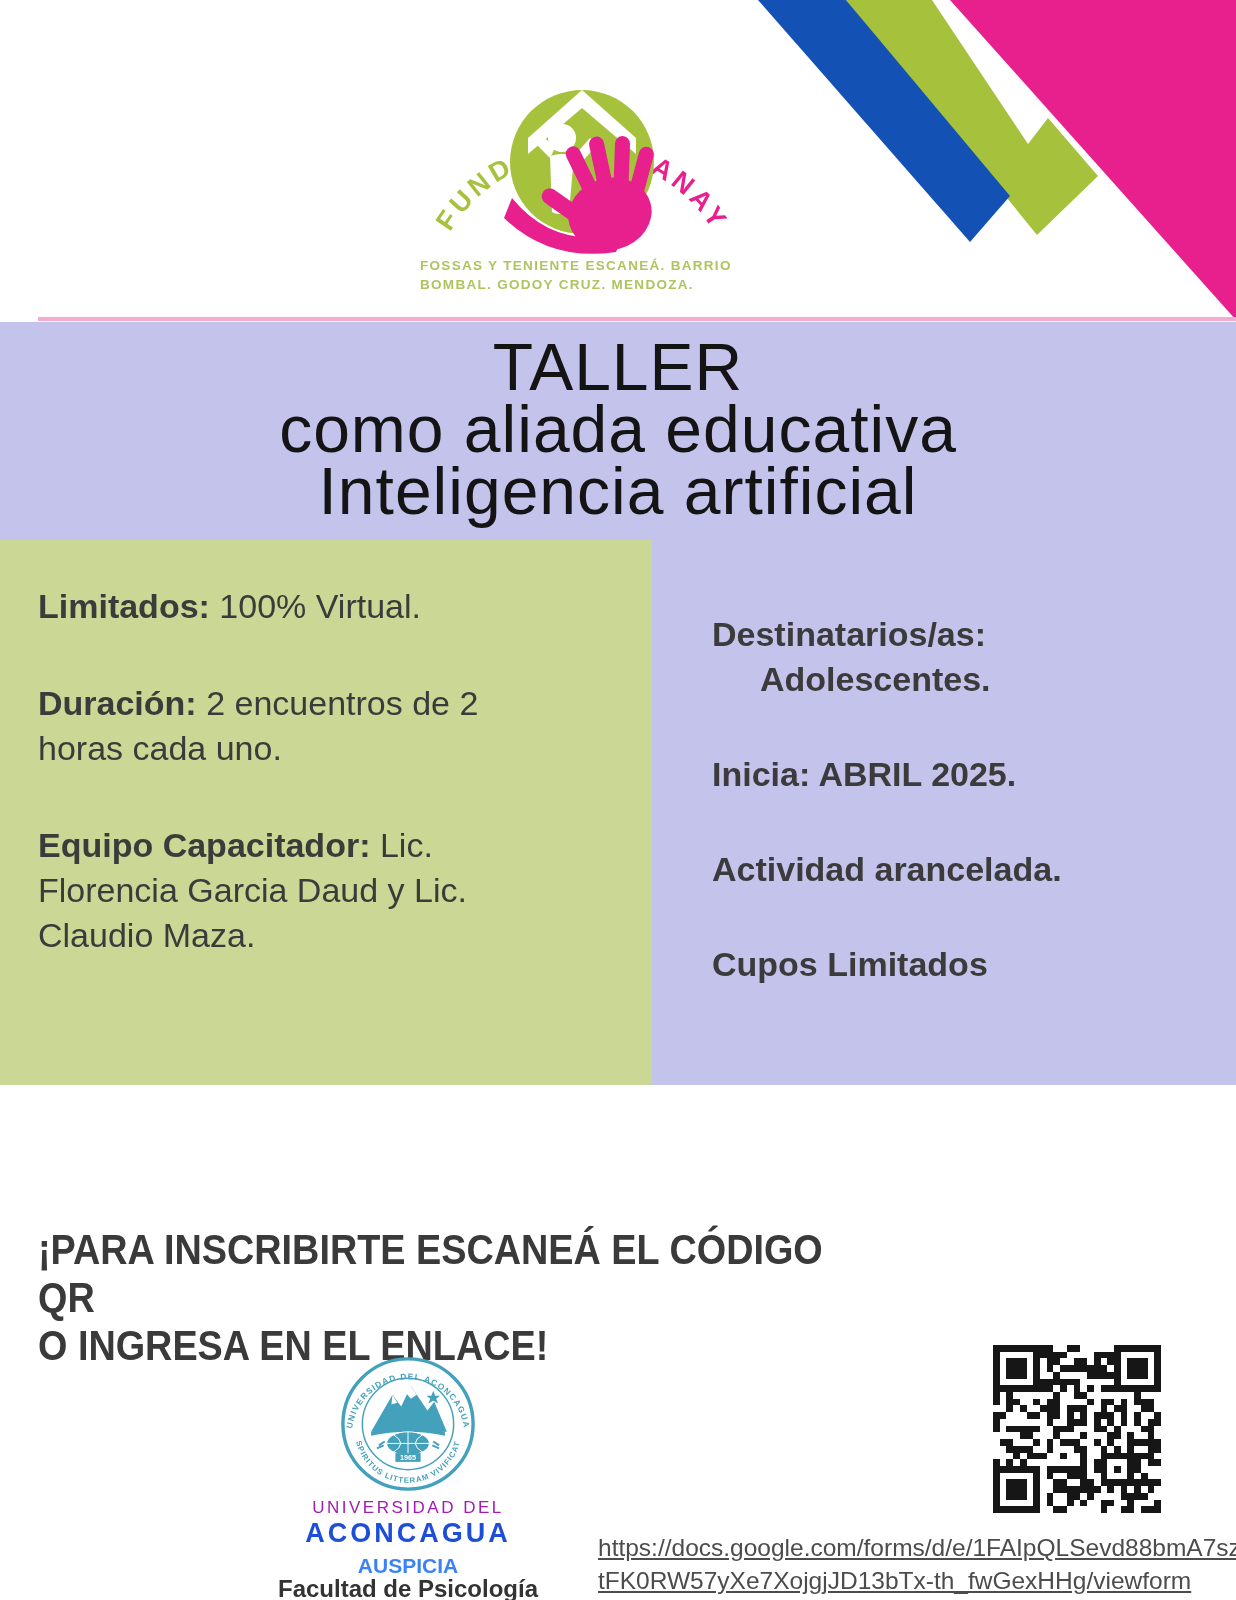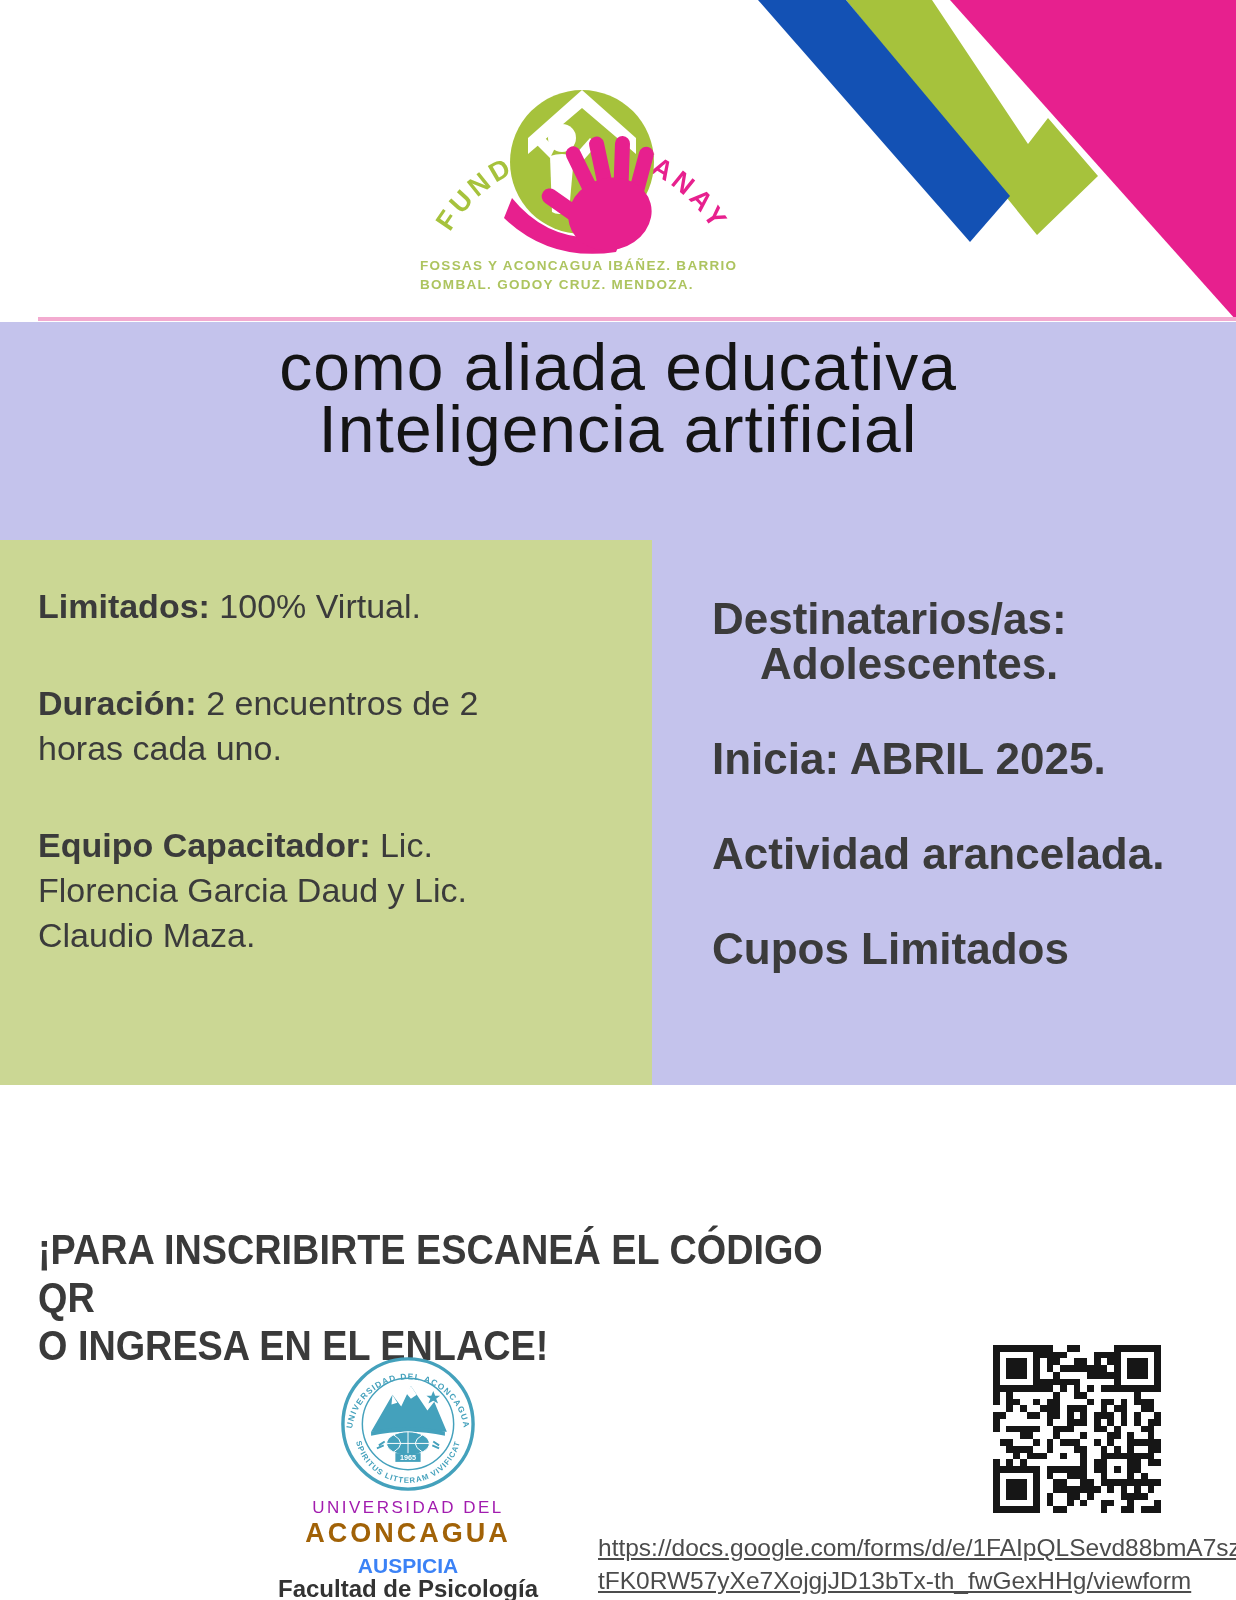--- a/index.html
+++ b/index.html
@@ -28,40 +28,40 @@
   }
   .title{
     margin-top:14px;text-align:center;font-size:66px;line-height:62px;
     font-weight:400;color:#141414;letter-spacing:1px;
   }
   
   .box-green{left:0;top:540px;width:652px;height:545px;background:#cbd794;}
   .box-purple{left:652px;top:540px;width:584px;height:545px;background:#c4c3ec;}
   .info-left{left:38px;top:584px;width:528px;font-size:34px;line-height:45px;}
   .info-left p{margin:0 0 52px 0;}
-  .info-right{left:712px;top:596px;width:500px;font-size:44px;line-height:45px;}
+  .info-right{left:712px;top:612px;width:500px;font-size:34px;line-height:45px;}
   .info-right .item{margin:0 0 50px 0;font-weight:bold;}
   .info-right .item .plain{font-weight:bold;margin-left:48px;}
   b{font-weight:bold;}
   
   .coordination{left:38px;top:1133px;width:900px;font-size:35px;line-height:47px;}
   .coordination .names{font-weight:normal;}
   .coordination .head{font-weight:bold;}
   
   .cta{
     left:38px;top:1226px;width:940px;font-size:42px;line-height:48px;
     font-weight:bold;color:#3a3a3a;transform:scaleX(.9);transform-origin:0 0;
     letter-spacing:0;
   }
   
   #seal-svg{left:340px;top:1356px;}
   .univ-line1{left:258px;top:1498px;width:300px;text-align:center;
     color:#a21caf;font-weight:normal;font-size:17px;letter-spacing:2.5px;}
   .univ-line2{left:258px;top:1518px;width:300px;text-align:center;
-    color:#a16207;font-weight:bold;font-size:27px;letter-spacing:3px;}
+    color:#1d4ed8;font-weight:bold;font-size:27px;letter-spacing:3px;}
   .auspicia{left:258px;top:1554px;width:300px;text-align:center;
     font-weight:bold;font-size:21px;color:#3b82f6;}
   .facultad{left:233px;top:1575px;width:350px;text-align:center;
     font-weight:bold;font-size:24px;color:#333;}
   
   #qr{left:993px;top:1345px;width:168px;height:168px;background:#fff;
     display:grid;grid-template-columns:repeat(25,1fr);grid-template-rows:repeat(25,1fr);}
   #qr .on{background:#161616;}
   .link{left:598px;top:1531px;width:636px;font-size:24.5px;line-height:33px;
     color:#4c4c4c;}
@@ -104,27 +104,28 @@
       <rect x="84" y="58" width="15" height="62" rx="7.5" transform="rotate(-26 91.5 89)"></rect>
       <rect x="103" y="50" width="15" height="72" rx="7.5" transform="rotate(-12 110.5 86)"></rect>
       <rect x="122" y="50" width="15" height="72" rx="7.5" transform="rotate(2 129.5 86)"></rect>
       <rect x="141" y="60" width="15" height="60" rx="7.5" transform="rotate(15 148.5 90)"></rect>
       <rect x="62" y="96" width="16" height="46" rx="8" transform="rotate(-55 70 119)"></rect>
       <ellipse cx="118" cy="128" rx="42" ry="36" transform="rotate(-15 118 128)"></ellipse>
     </g>
   </svg>
 
   <div class="abs address">
-    <div>FOSSAS Y ACONCAGUA IBÁÑEZ. BARRIO</div>
+    <div>FOSSAS Y TENIENTE ESCANEÁ. BARRIO</div>
     <div>BOMBAL. GODOY CRUZ. MENDOZA.</div>
   </div>
 
   <div class="abs pink-line"></div>
   <div class="abs banner">
     <div class="title">
+      <div>TALLER</div>
       <div>como aliada educativa</div>
       <div>Inteligencia artificial</div>
     </div>
   </div>
 
   <div class="abs box-green"></div>
   <div class="abs box-purple"></div>
 
   <div class="abs info-left">
     <p><b>Limitados:</b><span> 100% Virtual.</span></p>

